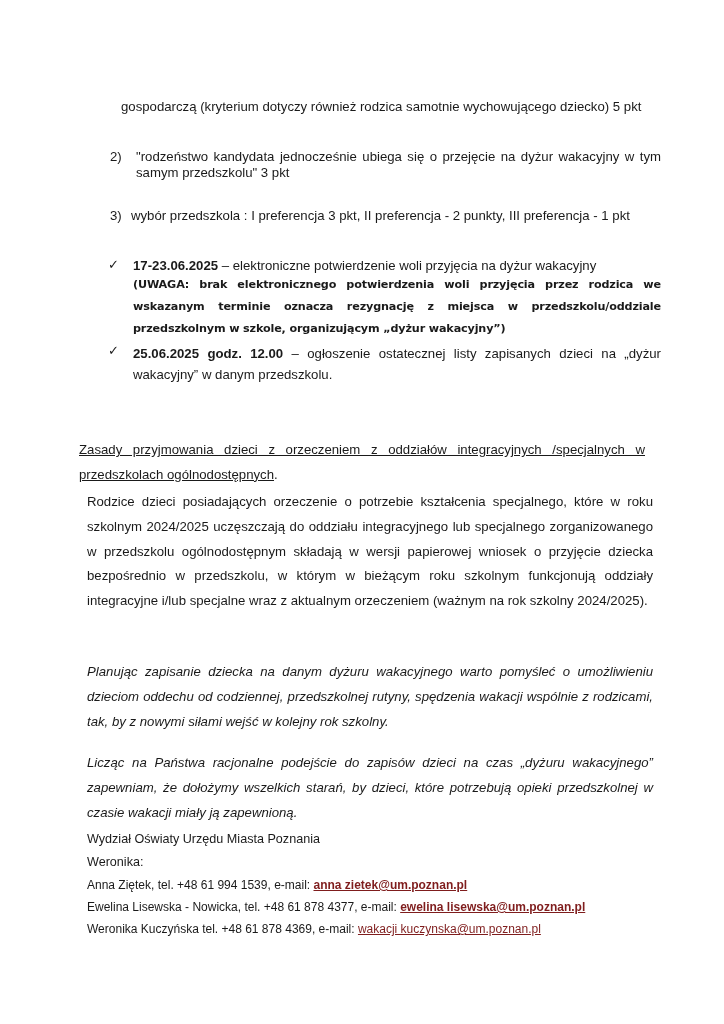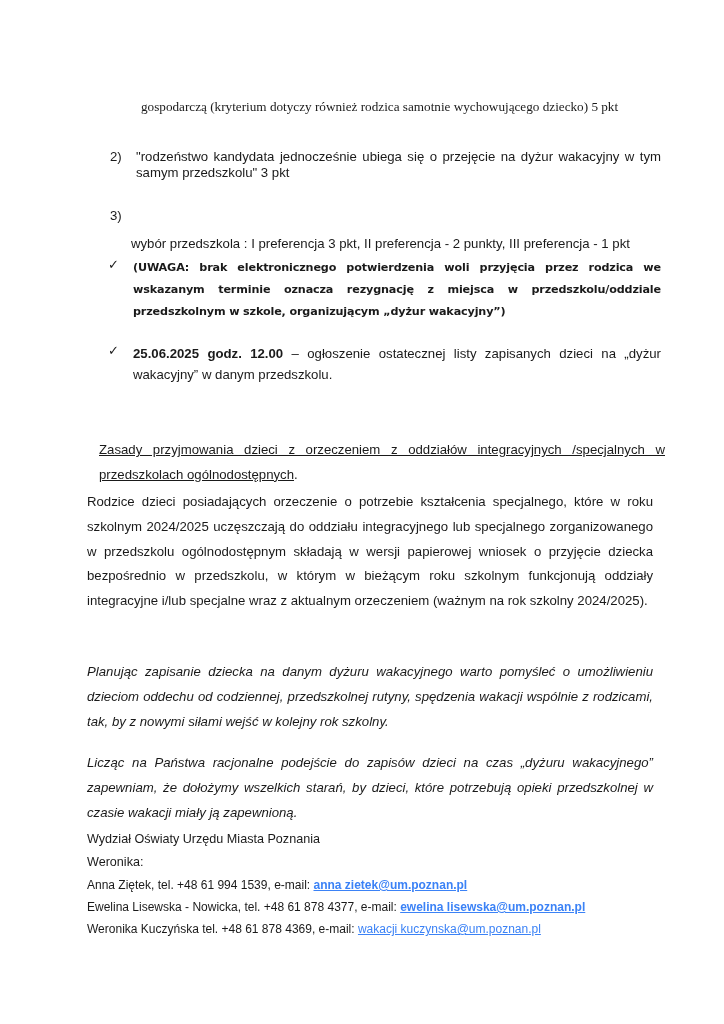--- a/index.html
+++ b/index.html
@@ -10,45 +10,48 @@
   .abs { position:absolute; }
   .t13 { font-size:13.2px; line-height:16px; }
   .justify { text-align:justify; text-align-last:left; }
   .num { position:absolute; left:110px; font-size:13.2px; }
   .check { position:absolute; left:108px; font-size:13px; }
   .b { font-weight:bold; }
   .cal { font-family:"DejaVu Sans", sans-serif; font-weight:bold; font-size:11.2px; letter-spacing:-0.15px; }
   .para { font-size:13.2px; line-height:24.8px; }
   .ital { font-style:italic; }
   .u { text-decoration:underline; }
-  .link { color:#3b82f6; text-decoration:underline; }
+  .link { color:#7f1d1d; text-decoration:underline; }
   .contact { font-size:12px; line-height:22px; }
 </style>
 </head>
 <body>
 
-<div class="abs t13" style="left:141px; top:99px; width:528px;font-family:Liberation Serif, serif;">gospodarczą (kryterium dotyczy również rodzica samotnie wychowującego dziecko) 5 pkt</div>
+<div class="abs t13" style="left:121px; top:99px; width:528px;">gospodarczą (kryterium dotyczy również rodzica samotnie wychowującego dziecko) 5 pkt</div>
 
 <span class="num" style="top:149px;">2)</span>
 <div class="abs t13 justify" style="left:136px; top:149px; width:525px;">"rodzeństwo kandydata jednocześnie ubiega się o przejęcie na dyżur wakacyjny w tym samym przedszkolu" 3 pkt</div>
 
 <span class="num" style="top:208px;">3)</span>
-<div class="abs t13" style="left:131px; top:208px; width:540px;margin-top:28px;">wybór przedszkola : I preferencja 3 pkt, II preferencja - 2 punkty, III preferencja - 1 pkt</div>
+<div class="abs t13" style="left:131px; top:208px; width:540px;">wybór przedszkola : I preferencja 3 pkt, II preferencja - 2 punkty, III preferencja - 1 pkt</div>
 
 <span class="check" style="top:257px;">✓</span>
 <div class="abs" style="left:133px; top:257px; width:528px;">
+  <div class="justify" style="font-size:13.2px; line-height:17px;">
+    <span class="b">17-23.06.2025</span><span> – elektroniczne potwierdzenie woli przyjęcia na dyżur wakacyjny</span>
+  </div>
   <div class="cal justify" style="line-height:22px; margin-top:0;">(UWAGA: brak elektronicznego  potwierdzenia woli przyjęcia przez rodzica we wskazanym terminie oznacza rezygnację z miejsca w przedszkolu/oddziale przedszkolnym w szkole, organizującym „dyżur wakacyjny”)</div>
 </div>
 
 <span class="check" style="top:343px;">✓</span>
 <div class="abs justify" style="left:133px; top:343px; width:528px; font-size:13.2px; line-height:21px;">
   <span class="b">25.06.2025 godz. 12.00</span><span> – ogłoszenie ostatecznej listy zapisanych dzieci na „dyżur wakacyjny” w danym przedszkolu.</span>
 </div>
 
-<div class="abs para justify" style="left:99px; top:438px; width:566px;">
+<div class="abs para justify" style="left:79px; top:438px; width:566px;">
   <span class="u">Zasady przyjmowania dzieci z orzeczeniem z oddziałów integracyjnych /specjalnych w przedszkolach ogólnodostępnych</span><span>.</span>
 </div>
 
 <div class="abs para justify" style="left:87px; top:490px; width:566px;">Rodzice dzieci posiadających orzeczenie o potrzebie kształcenia specjalnego, które w roku szkolnym 2024/2025 uczęszczają do oddziału integracyjnego lub specjalnego zorganizowanego w przedszkolu ogólnodostępnym składają w wersji papierowej wniosek o przyjęcie dziecka bezpośrednio w przedszkolu, w którym w bieżącym roku szkolnym funkcjonują oddziały integracyjne i/lub specjalne wraz z aktualnym orzeczeniem (ważnym na rok szkolny 2024/2025).</div>
 
 <div class="abs para justify ital" style="left:87px; top:660px; width:566px;">Planując zapisanie dziecka na danym dyżuru wakacyjnego warto pomyśleć o umożliwieniu dzieciom oddechu od codziennej, przedszkolnej rutyny, spędzenia wakacji wspólnie z rodzicami, tak, by z nowymi siłami wejść w kolejny rok szkolny.</div>
 <div class="abs para justify ital" style="left:87px; top:738px; width:566px;margin-top:13px;">Licząc na Państwa racjonalne podejście do zapisów dzieci na czas „dyżuru wakacyjnego” zapewniam, że dołożymy wszelkich starań, by dzieci, które potrzebują opieki przedszkolnej w czasie wakacji miały ją zapewnioną.</div>
 
 <div class="abs" style="left:87px; top:828px; font-size:12.6px; line-height:22px;">Wydział Oświaty Urzędu Miasta Poznania</div>
 <div class="abs" style="left:87px; top:851px; font-size:12.6px; line-height:22px;">Weronika:</div>

